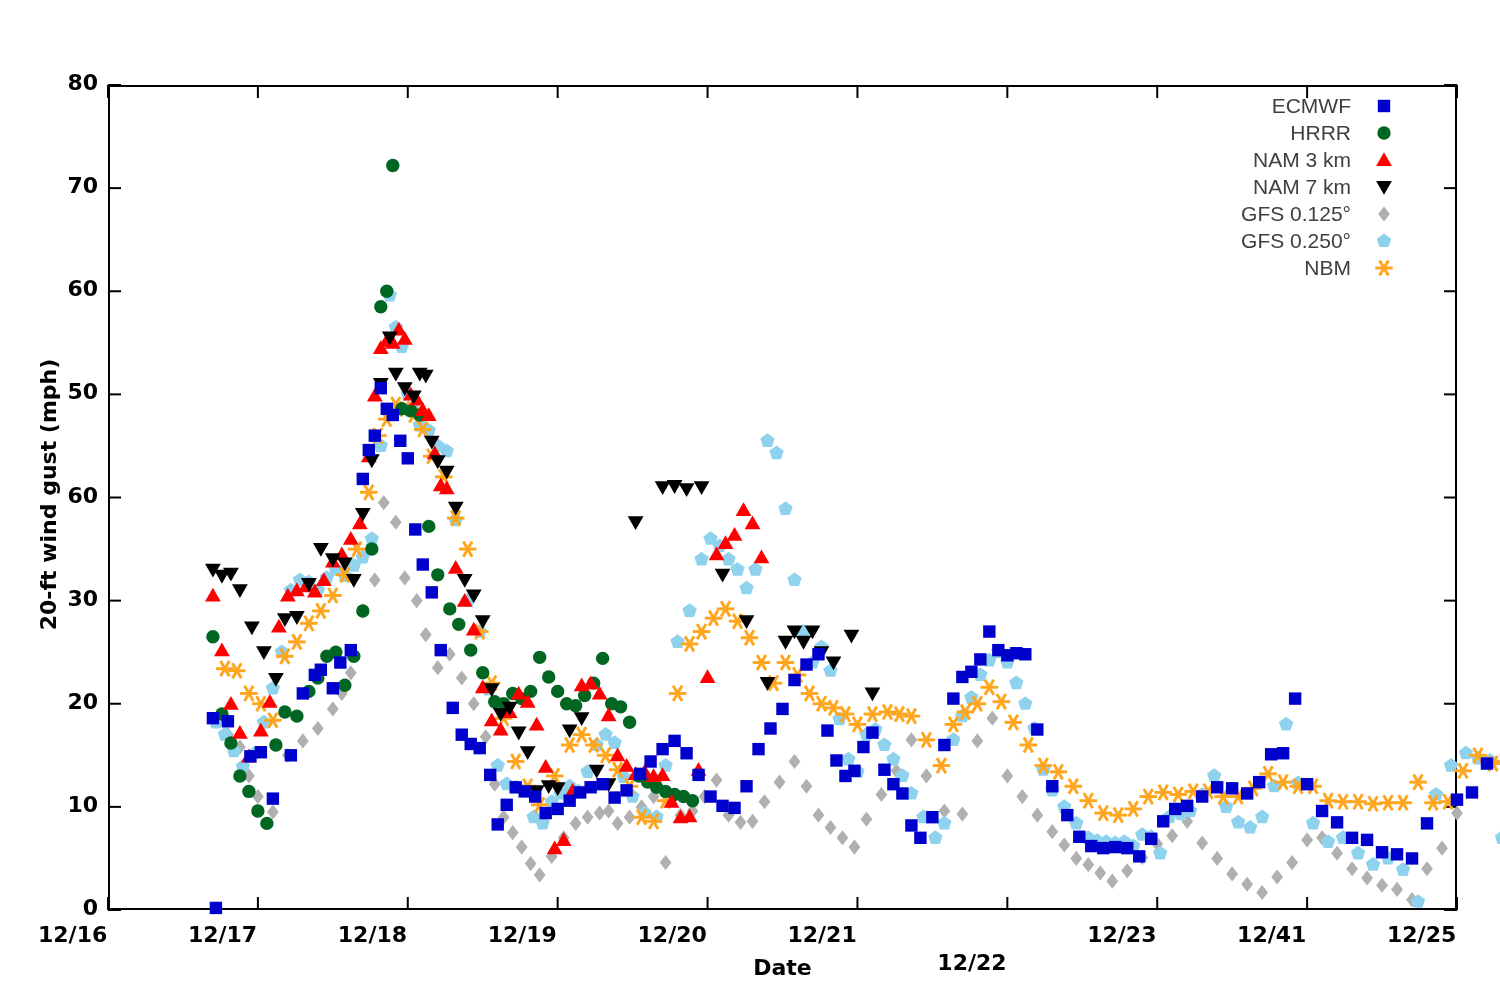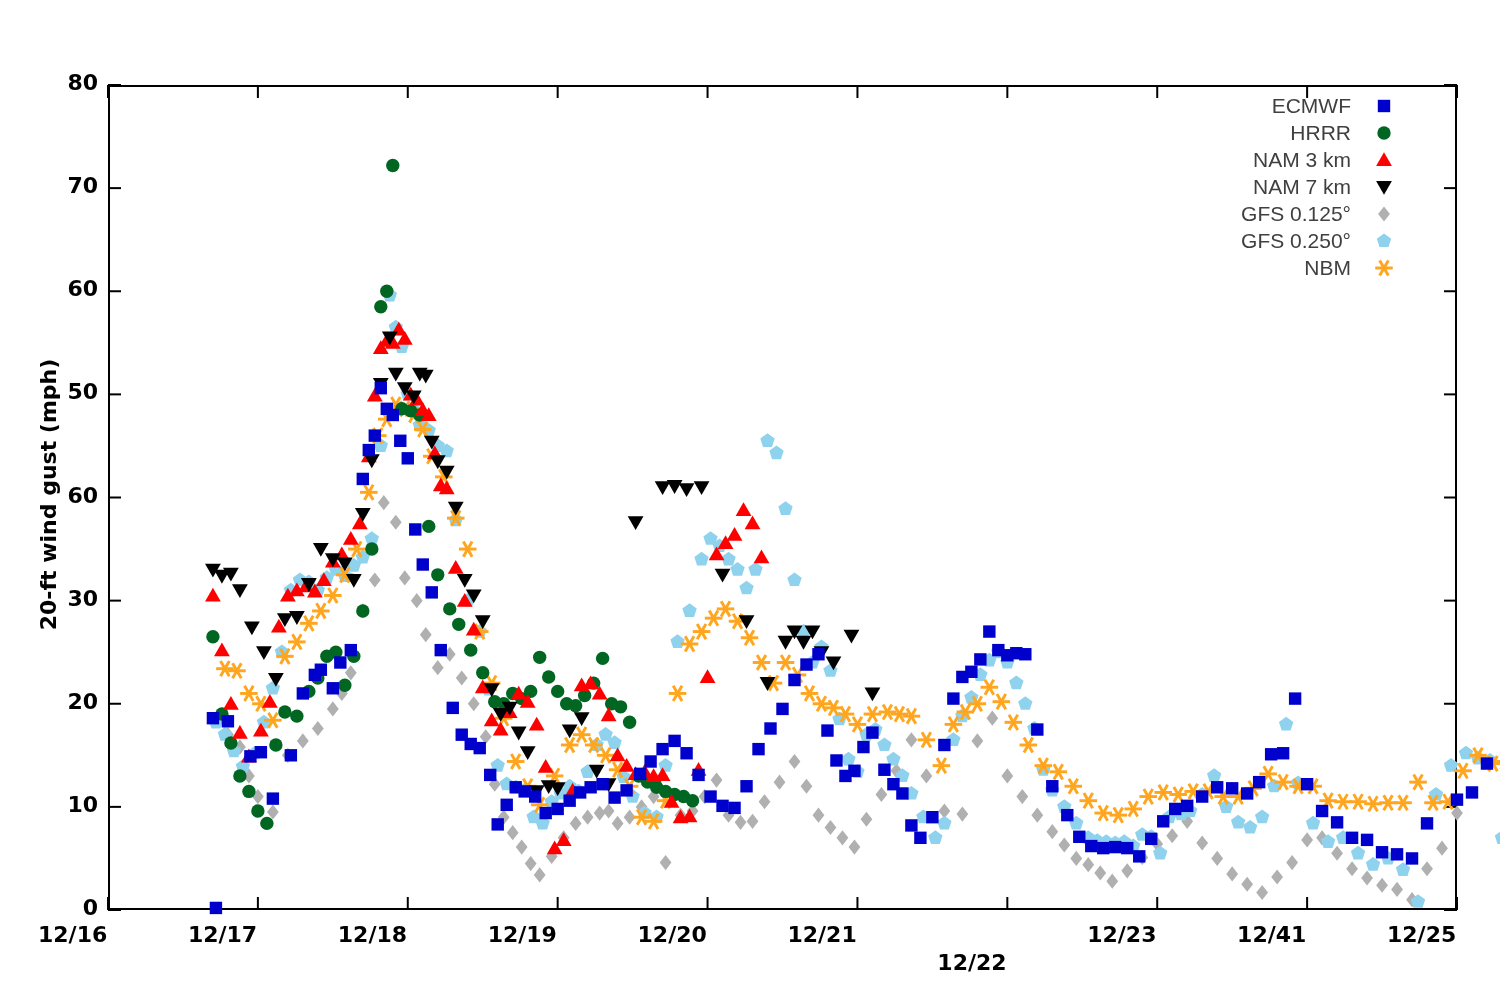--- a/index.html
+++ b/index.html
@@ -1153,20 +1153,21 @@
       <div class="xtick-label" style="left: 937.333px; top: 922px; margin-top: 28px;">12/22</div>
       <div class="xtick-label" style="left: 1087.22px; top: 922px;">12/23</div>
       <div class="xtick-label" style="left: 1237.11px; top: 922px;">12/41</div>
       <div class="xtick-label" style="left: 1387px; top: 922px;">12/25</div>
     </div>
 
   <div id="ylabel-wrap">
     <div id="ylabel">20-ft wind gust (mph)</div>
   </div>
 
+  <div id="xlabel">Date</div>
 
   <div id="legend">
       <div class="legend-row">
         <span class="legend-label">ECMWF</span>
         <span class="legend-mark">
           <svg width="22" height="22" viewBox="0 0 22 22">
             <rect x="4.8" y="4.8" width="12.4" height="12.4" fill="#0000cc"></rect>
           </svg>
         </span>
       </div>

